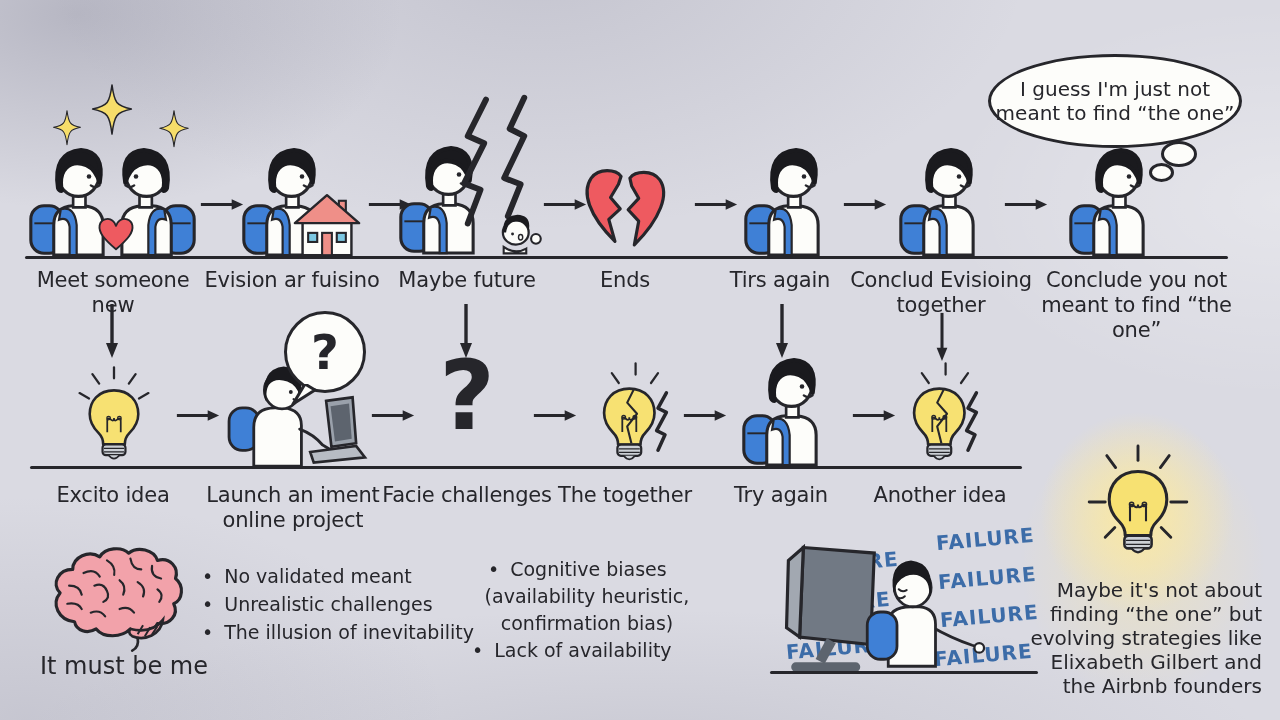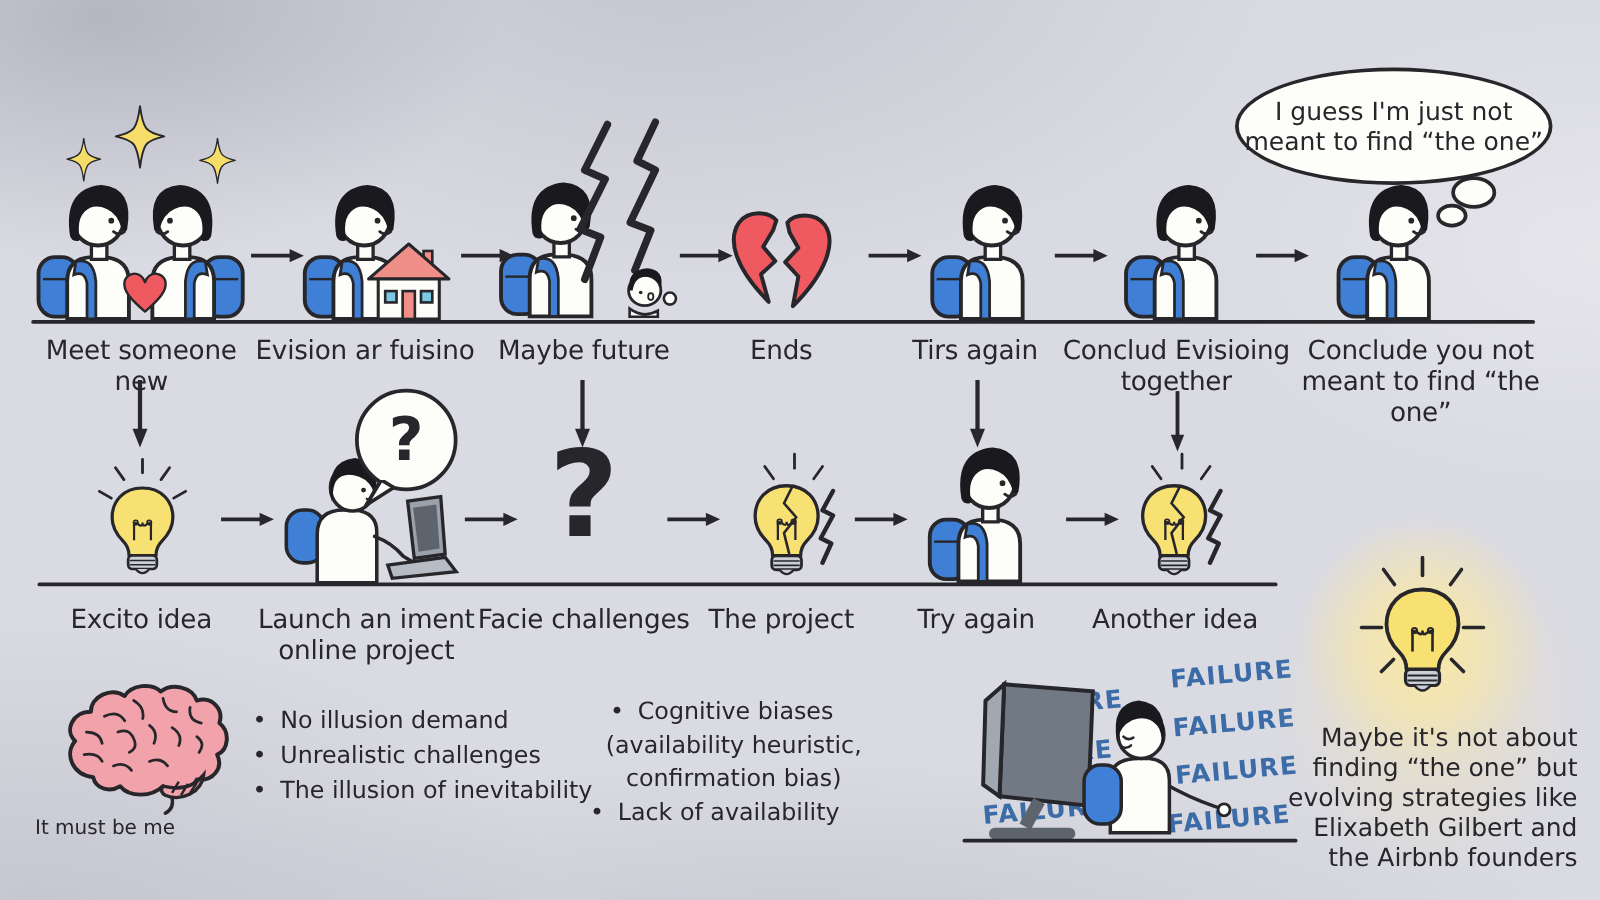--- a/index.html
+++ b/index.html
@@ -32,21 +32,21 @@
     border:3.5px solid var(--c-ink,#26262b);border-radius:50%;
     display:flex;align-items:center;justify-content:center;
     font-size:48px;font-weight:bold;
   }
   .bigq{position:absolute;left:427px;top:340px;width:80px;text-align:center;
     font-size:96px;font-weight:800;color:var(--c-ink,#26262b);}
   .blist{position:absolute;font-size:19px;line-height:28px;}
   .blist .li{display:flex;gap:11px;white-space:nowrap;}
   .li2-first{display:flex;gap:11px;white-space:nowrap;}
   .li2-cont{white-space:pre-line;text-align:center;width:230px;}
-  .caption{position:absolute;font-size:16px;text-align:left;}
+  .caption{position:absolute;font-size:24px;text-align:right;}
   .failure{
     position:absolute;font-size:20px;font-weight:700;letter-spacing:1px;
     color:var(--c-failure,#3c6ca8);transform:rotate(-5deg);white-space:nowrap;
   }
   .glow{position:absolute;border-radius:50%;
     background:radial-gradient(closest-side, rgba(252,233,160,0.95), rgba(252,233,160,0.45) 55%, rgba(252,233,160,0) 100%);}
   .glow2{position:absolute;border-radius:50%;
     background:radial-gradient(closest-side, rgba(252,233,160,0.45), rgba(252,233,160,0) 100%);}
   .concl{position:absolute;left:1012px;top:578px;width:250px;font-size:20px;line-height:24px;
     text-align:right;white-space:pre-line;}
@@ -342,33 +342,33 @@
     </svg>
 
   <svg class="abs" style="left:898px;top:355px;width:91px;height:112px" viewBox="0 0 130 160">
       <use href="#cracked-bulb"></use>
     </svg>
 
   <div class="label" style="left:23px;top:483px;width:180px">Excito idea</div>
   <div class="label" style="left:203px;top:483px;width:180px">Launch an iment
 online project</div>
   <div class="label" style="left:377px;top:483px;width:180px">Facie challenges</div>
-  <div class="label" style="left:545px;top:483px;width:160px">The project</div>
+  <div class="label" style="left:545px;top:483px;width:160px">The together</div>
   <div class="label" style="left:701px;top:483px;width:160px">Try again</div>
   <div class="label" style="left:860px;top:483px;width:160px">Another idea</div>
 
   <svg class="abs" style="left:42px;top:546px;width:148px;height:110px" viewBox="0 0 160 122">
       <use href="#brain"></use>
     </svg>
   <div class="caption" style="left:28px;top:652px;width:180px">It must be me</div>
 
   <div class="blist" style="left:202px;top:562px">
     <div class="li">
         <span>•</span>
-        <span>No illusion demand</span>
+        <span>No validated meant</span>
       </div>
     <div class="li">
         <span>•</span>
         <span>Unrealistic challenges</span>
       </div>
     <div class="li">
         <span>•</span>
         <span>The illusion of inevitability</span>
       </div>
   </div>

